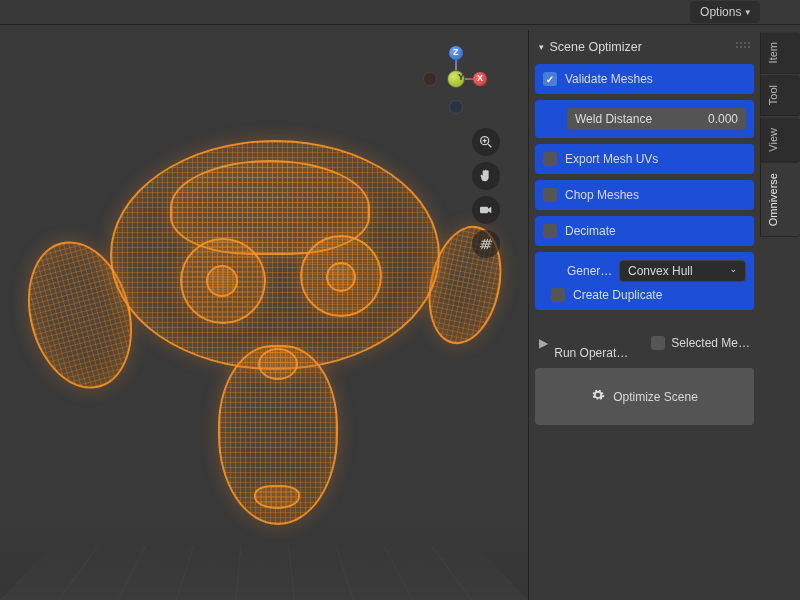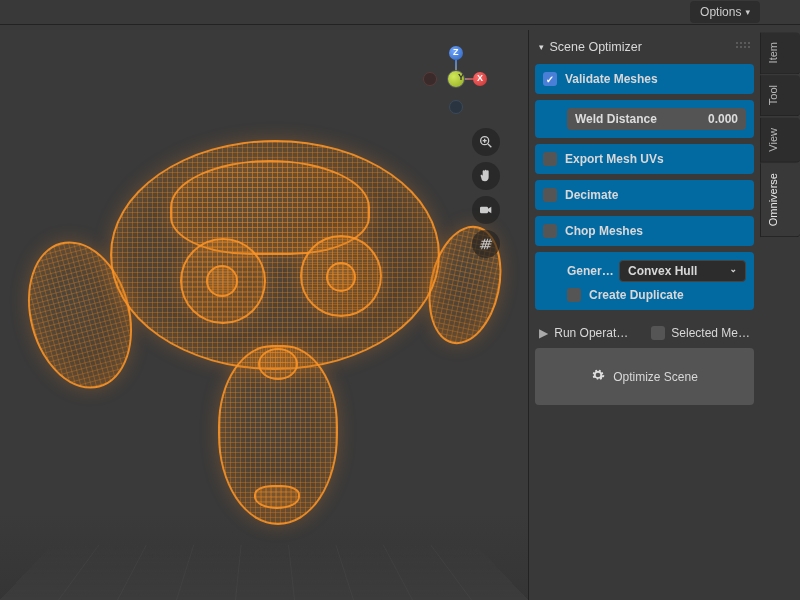--- a/index.html
+++ b/index.html
@@ -29,21 +29,21 @@
   .line-x { left: 48px; top: 38px; width: 12px; height: 2px; background: linear-gradient(90deg,#888,#c84040); }
 
   
   .toolcol { position: absolute; top: 128px; right: 300px; display: flex; flex-direction: column; gap: 6px; }
   .toolbtn { width: 28px; height: 28px; border-radius: 50%; background: rgba(30,30,30,0.6); display: flex; align-items: center; justify-content: center; color: #d8d8d8; cursor: pointer; font-size: 14px; }
   .toolbtn svg { width: 16px; height: 16px; fill: #ccc; }
 
   
   .panel { position: absolute; top: 30px; left: 528px; width: 232px; bottom: 0; background: #393939; padding: 6px 6px 6px 6px; border-left: 1px solid #222; }
   .panel-header { display: flex; align-items: center; gap: 6px; padding: 4px 4px 10px 4px; font-size: 12.5px; }
-  .panel-section { background: #0369a1; border-radius: 4px; padding: 8px; margin-bottom: 6px; display: flex; flex-direction: column; gap: 6px; font-weight: bold; }
+  .panel-section { background: #1d4ed8; border-radius: 4px; padding: 8px; margin-bottom: 6px; display: flex; flex-direction: column; gap: 6px; }
   .panel-actions { padding: 8px 0 0 0; display: flex; flex-direction: column; gap: 6px; }
   .checkrow { display: flex; align-items: center; gap: 8px; }
   .checkbox { width: 14px; height: 14px; border-radius: 3px; background: #555; display: flex; align-items: center; justify-content: center; flex-shrink: 0; }
   .checkbox.checked { background: #4a7fd8; }
   .checkbox.checked::after { content: "✓"; color: #fff; font-size: 10px; font-weight: bold; }
   .subrow { display: flex; align-items: center; margin-left: 24px; gap:4px;}
   .numfield { flex: 1; background: #545454; border-radius: 4px; padding: 4px 8px; display: flex; justify-content: space-between; color: #ddd; }
   .dropdown { flex: 1; background: #2c2c2c; border: 1px solid #444; border-radius: 4px; padding: 3px 8px; display: flex; justify-content: space-between; align-items: flex-start; }
   .btn { background: #545454; border-radius: 4px; padding: 20px 8px; text-align: center; cursor: pointer; }
   .run-row { display: flex; align-items: center; gap: 6px; padding: 2px 4px; }
@@ -179,49 +179,49 @@
   <div class="panel-section">
     <div class="checkrow">
       <div class="checkbox"></div>
       <span>Export Mesh UVs</span>
     </div>
   </div>
 
   <div class="panel-section">
     <div class="checkrow">
       <div class="checkbox"></div>
+      <span>Chop Meshes</span>
+    </div>
+  </div>
+
+  <div class="panel-section">
+    <div class="checkrow">
+      <div class="checkbox"></div>
       <span>Decimate</span>
-    </div>
-  </div>
-
-  <div class="panel-section">
-    <div class="checkrow">
-      <div class="checkbox"></div>
-      <span>Chop Meshes</span>
     </div>
   </div>
 
   <div class="panel-section">
     <div class="subrow">
       <span style="width:48px; overflow:hidden;">Gener…</span>
       <div class="dropdown">
         <span>Convex Hull</span>
         <span class="chev">⌄</span>
       </div>
     </div>
-    <div class="checkrow" style="margin-left:24px">
+    <div class="checkrow" style="margin-left:8px">
       <div class="checkbox"></div>
       <span>Create Duplicate</span>
     </div>
   </div>
 
   <div class="panel-actions">
     <div class="run-row">
       <span class="play">▶</span>
-      <span style="flex:1; overflow:hidden; white-space:nowrap;">Run Operat…</span>
+      <span style="flex:1; overflow:hidden; white-space:nowrap;margin-top:20px;">Run Operat…</span>
       <div class="checkbox"></div>
       <span style="overflow:hidden; white-space:nowrap; max-width:86px;">Selected Me…</span>
     </div>
     <div class="btn" style="display:flex;align-items:center;justify-content:center;gap:8px;">
       <span><svg width="14" height="14" viewBox="0 0 24 24">
             <path fill="#ddd" d="M12 8a4 4 0 100 8 4 4 0 000-8zm9 4l2 1-1 3-2-.5a8 8 0 01-1.5 1.5l.5 2-3 1-1-2a8 8 0 01-2 0l-1 2-3-1 .5-2A8 8 0 016 16.5L4 17l-1-3 2-1a8 8 0 010-2l-2-1 1-3 2 .5A8 8 0 017.5 6L7 4l3-1 1 2a8 8 0 012 0l1-2 3 1-.5 2A8 8 0 0118 7.5l2-.5 1 3-2 1a8 8 0 010 2z"></path>
           </svg></span>
       <span>Optimize Scene</span>
     </div>
   </div>

